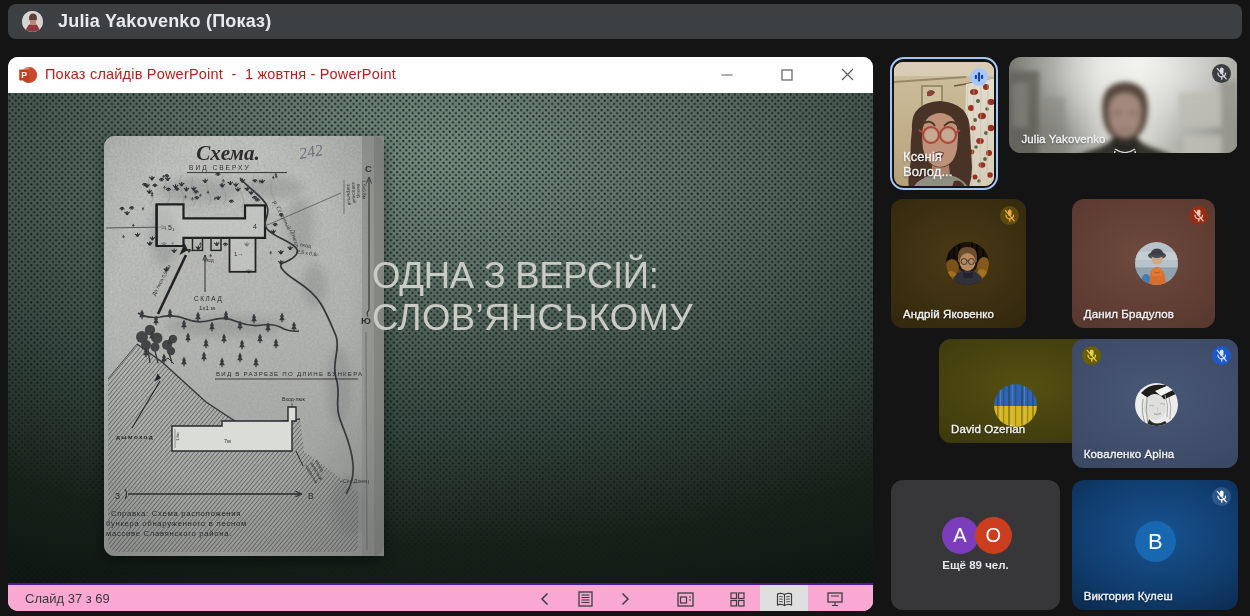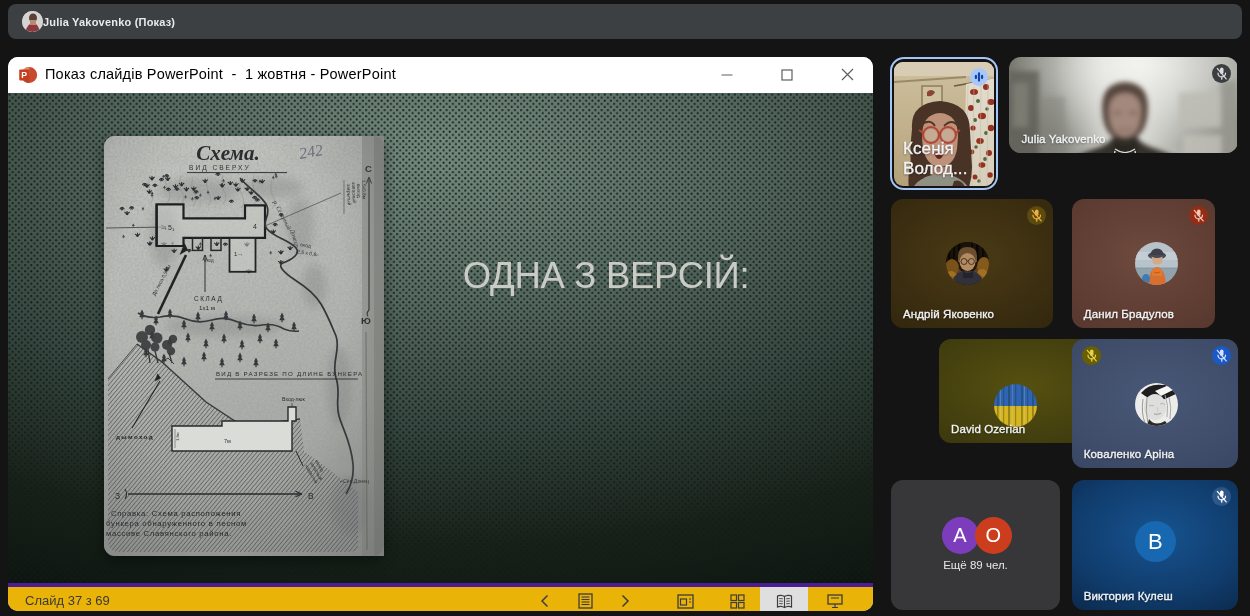--- a/index.html
+++ b/index.html
@@ -1,29 +1,29 @@
 <!DOCTYPE html>
 <html><head><meta charset="utf-8"><style>
 *{margin:0;padding:0;box-sizing:border-box}
 html,body{width:1250px;height:616px;background:#141414;overflow:hidden;font-family:"Liberation Sans",sans-serif;position:relative}
 .topbar{position:absolute;left:8px;top:4px;width:1234px;height:35px;background:#3c4043;border-radius:8px;display:flex;align-items:center}
 .topbar .av{width:21px;height:21px;border-radius:50%;margin-left:14px;overflow:hidden;position:relative;background:#cfcfcf}
-.topbar .nm{color:#e8eaed;font-size:11px;font-weight:700;letter-spacing:0.2px}
+.topbar .nm{color:#e8eaed;font-size:18px;font-weight:700;margin-left:15px;letter-spacing:0.2px}
 .ppt{position:absolute;left:8px;top:57px;width:865px;height:554px;border-radius:10px;background:#fff;overflow:hidden}
 .ptitle{position:absolute;left:0;top:0;width:100%;height:35.5px;background:#fff}
-.ptitle .txt{position:absolute;left:37px;top:9px;font-size:14.5px;color:#000000;letter-spacing:0.2px;white-space:pre}
+.ptitle .txt{position:absolute;left:37px;top:9px;font-size:14.5px;color:#b91c1c;letter-spacing:0.2px;white-space:pre}
 .picon{position:absolute;left:10px;top:7.5px;width:20px;height:20px}
 .wbtn{position:absolute;top:0;height:35.5px;width:46px;display:flex;align-items:center;justify-content:center}
 .slide{position:absolute;left:0;top:35.5px;width:865px;height:490.5px;background:
  radial-gradient(ellipse 112% 100% at 50% 12%, #74897d 0%, #566960 30%, #364640 56%, #182119 80%, #0d140f 100%)}
 .dots{position:absolute;left:0;top:0;width:865px;height:490.5px}
 .photo{position:absolute;left:96px;top:43.7px;width:280px;height:420px;border-radius:10px;box-shadow:0 4px 14px rgba(0,0,0,0.45)}
-.stext{position:absolute;left:356px;top:162px;width:484px;text-align:center;color:#c9cbc4;font-size:36.5px;line-height:42.5px}
+.stext{position:absolute;left:364px;top:162px;width:484px;color:#c9cbc4;font-size:36.5px;line-height:42.5px}
 #l1{letter-spacing:-0.3px}#l3{letter-spacing:0.4px}#l4{letter-spacing:1.5px}
-.pbottom{position:absolute;left:0;bottom:0;width:100%;height:28px;background:#eab308;border-top:4px solid #4c1d95}
+.pbottom{position:absolute;left:0;bottom:0;width:100%;height:28px;background:#f9a8d4;border-top:2px solid #4c1d95}
 .pbottom .sl{position:absolute;left:17px;top:6px;font-size:13px;color:#3a3a3a}
 .bicon{position:absolute;top:0;width:34px;height:28px;display:flex;align-items:center;justify-content:center}
 .hl{background:#dfdfdf}
 .tile{position:absolute;border-radius:12px;overflow:hidden}
 .tname{position:absolute;left:12px;bottom:8px;color:#f1f3f4;font-size:11.5px;font-weight:400;-webkit-text-stroke:0.35px #f1f3f4;letter-spacing:0.1px;text-shadow:0 1px 2px rgba(0,0,0,0.55);z-index:5}
 .mic{position:absolute;top:7px;right:7px;width:19px;height:19px;z-index:6}
 svg{display:block}
 </style></head>
 <body>
 <div class="topbar">
@@ -353,20 +353,21 @@
 <text x="7" y="380">Справка: Схема расположения</text>
 <text x="2" y="390">бункера обнаруженного в лесном</text>
 <text x="2" y="400">массиве Славянского района.</text>
 </g>
 <rect x="0" y="0" width="280" height="420" rx="11" fill="url(#vign)"></rect>
 </g>
 </svg>
       </div>
   <div class="stext">
    <div id="l1">ОДНА З ВЕРСІЙ:</div>
+   <div id="l3">СЛОВ’ЯНСЬКОМУ</div>
   </div>
  </div>
  <div class="pbottom">
   <div class="sl">Слайд 37 з 69</div>
   <div class="bicon" style="left:520px">
         <svg width="14" height="14" viewBox="0 0 14 14">
           <path d="M9.5,1.5 L4,7 L9.5,12.5" fill="none" stroke="#3d3d3d" stroke-width="1.5"></path>
         </svg>
       </div>
   <div class="bicon" style="left:560px">
@@ -490,21 +491,21 @@
       </g>
 </svg>
     <svg class="mic" style="top:6px;right:6px;width:18px;height:18px" width="19" height="19" viewBox="0 0 19 19">
       <circle cx="9.5" cy="9.5" r="9.5" fill="#a9c7fa"></circle>
       <g fill="#1244a8">
         <rect x="5.1" y="7.2" width="2.3" height="4.6" rx="1.15"></rect>
         <rect x="8.35" y="4.6" width="2.3" height="9.8" rx="1.15"></rect>
         <rect x="11.6" y="7.2" width="2.3" height="4.6" rx="1.15"></rect>
       </g>
     </svg>
-    <div class="tname" style="left:9px;bottom:7px;font-size:17px">Ксенія Волод...</div>
+    <div class="tname" style="left:9px;bottom:7px;font-size:13px">Ксенія Волод...</div>
   </div>
 <div class="tile" style="left:1009.4px;top:57px;width:228.2px;height:96px">
     <svg width="228" height="133" viewBox="0 0 228 133" preserveAspectRatio="none">
 <defs>
 <linearGradient id="jbg" x1="0" y1="0" x2="1" y2="0">
           <stop offset="0" stop-color="#67675f"></stop>
           <stop offset="0.2" stop-color="#7b7b74"></stop>
           <stop offset="0.42" stop-color="#cfcfca"></stop>
           <stop offset="0.58" stop-color="#d8d8d2"></stop>
           <stop offset="0.78" stop-color="#a9a9a3"></stop>
@@ -548,21 +549,21 @@
       <g stroke="#dadce0" stroke-width="1.25" fill="none" stroke-linecap="round">
         <rect x="8" y="3.6" width="3.5" height="6.4" rx="1.75" fill="#dadce0" stroke="none"></rect>
         <path d="M6,9.2 a3.75,3.75 0 0 0 7.5,0"></path>
         <line x1="9.75" y1="12.95" x2="9.75" y2="15.2"></line>
         <line x1="5.3" y1="4.4" x2="14.2" y2="14.9"></line>
       </g>
     </svg>
     <div class="tname">Julia Yakovenko</div>
   </div>
 
-<div class="tile" style="left:891px;top:198.6px;width:162px;height:129px;background:radial-gradient(ellipse 90% 80% at 50% 45%, #4a3a16 0%, #3a2d10 60%, #2e240d 100%)">
+<div class="tile" style="left:891px;top:198.6px;width:135px;height:129px;background:radial-gradient(ellipse 90% 80% at 50% 45%, #4a3a16 0%, #3a2d10 60%, #2e240d 100%)">
     <svg class="mic" width="19" height="19" viewBox="0 0 19 19">
       <circle cx="9.5" cy="9.5" r="9.5" fill="#5c4a0e"></circle>
       <g stroke="#efaf3f" stroke-width="1.25" fill="none" stroke-linecap="round">
         <rect x="8" y="3.6" width="3.5" height="6.4" rx="1.75" fill="#efaf3f" stroke="none"></rect>
         <path d="M6,9.2 a3.75,3.75 0 0 0 7.5,0"></path>
         <line x1="9.75" y1="12.95" x2="9.75" y2="15.2"></line>
         <line x1="5.3" y1="4.4" x2="14.2" y2="14.9"></line>
       </g>
     </svg>
     <div class="tname">Андрій Яковенко</div>
@@ -706,21 +707,21 @@
 <path d="M22,24 q1.5,3 0.5,5" stroke="#c2c2c0" stroke-width="0.8" fill="none"></path>
 <path d="M14,36 Q20,44 30,38 L34,43 L12,43 Z" fill="#2a2a2a"></path>
 </g>
       </svg>
     </div>
   </div>
 
 <div class="tile" style="left:891px;top:480.3px;width:169px;height:129.7px;background:#37373a">
  <div style="position:absolute;left:50.5px;top:37.2px;width:37px;height:37px;border-radius:50%;background:#7c3dbc;color:#fff;font-size:20px;display:flex;align-items:center;justify-content:center">A</div>
  <div style="position:absolute;left:83.7px;top:37.2px;width:37px;height:37px;border-radius:50%;background:#cc3d1d;color:#fff;font-size:20px;display:flex;align-items:center;justify-content:center">O</div>
- <div style="position:absolute;left:0;top:79px;width:100%;text-align:center;color:#e5e7e9;font-size:11.5px;font-weight:400">Ещё 89 чел.</div>
+ <div style="position:absolute;left:0;top:79px;width:100%;text-align:center;color:#e5e7e9;font-size:11.5px;font-weight:700">Ещё 89 чел.</div>
 </div>
 <div class="tile" style="left:1071.8px;top:480.3px;width:165.8px;height:129.7px;background:radial-gradient(ellipse 95% 85% at 52% 42%, #175390 0%, #103c6c 55%, #0a2240 100%)">
     <svg class="mic" width="19" height="19" viewBox="0 0 19 19">
       <circle cx="9.5" cy="9.5" r="9.5" fill="rgba(70,110,160,0.55)"></circle>
       <g stroke="#ffffff" stroke-width="1.25" fill="none" stroke-linecap="round">
         <rect x="8" y="3.6" width="3.5" height="6.4" rx="1.75" fill="#ffffff" stroke="none"></rect>
         <path d="M6,9.2 a3.75,3.75 0 0 0 7.5,0"></path>
         <line x1="9.75" y1="12.95" x2="9.75" y2="15.2"></line>
         <line x1="5.3" y1="4.4" x2="14.2" y2="14.9"></line>
       </g>

